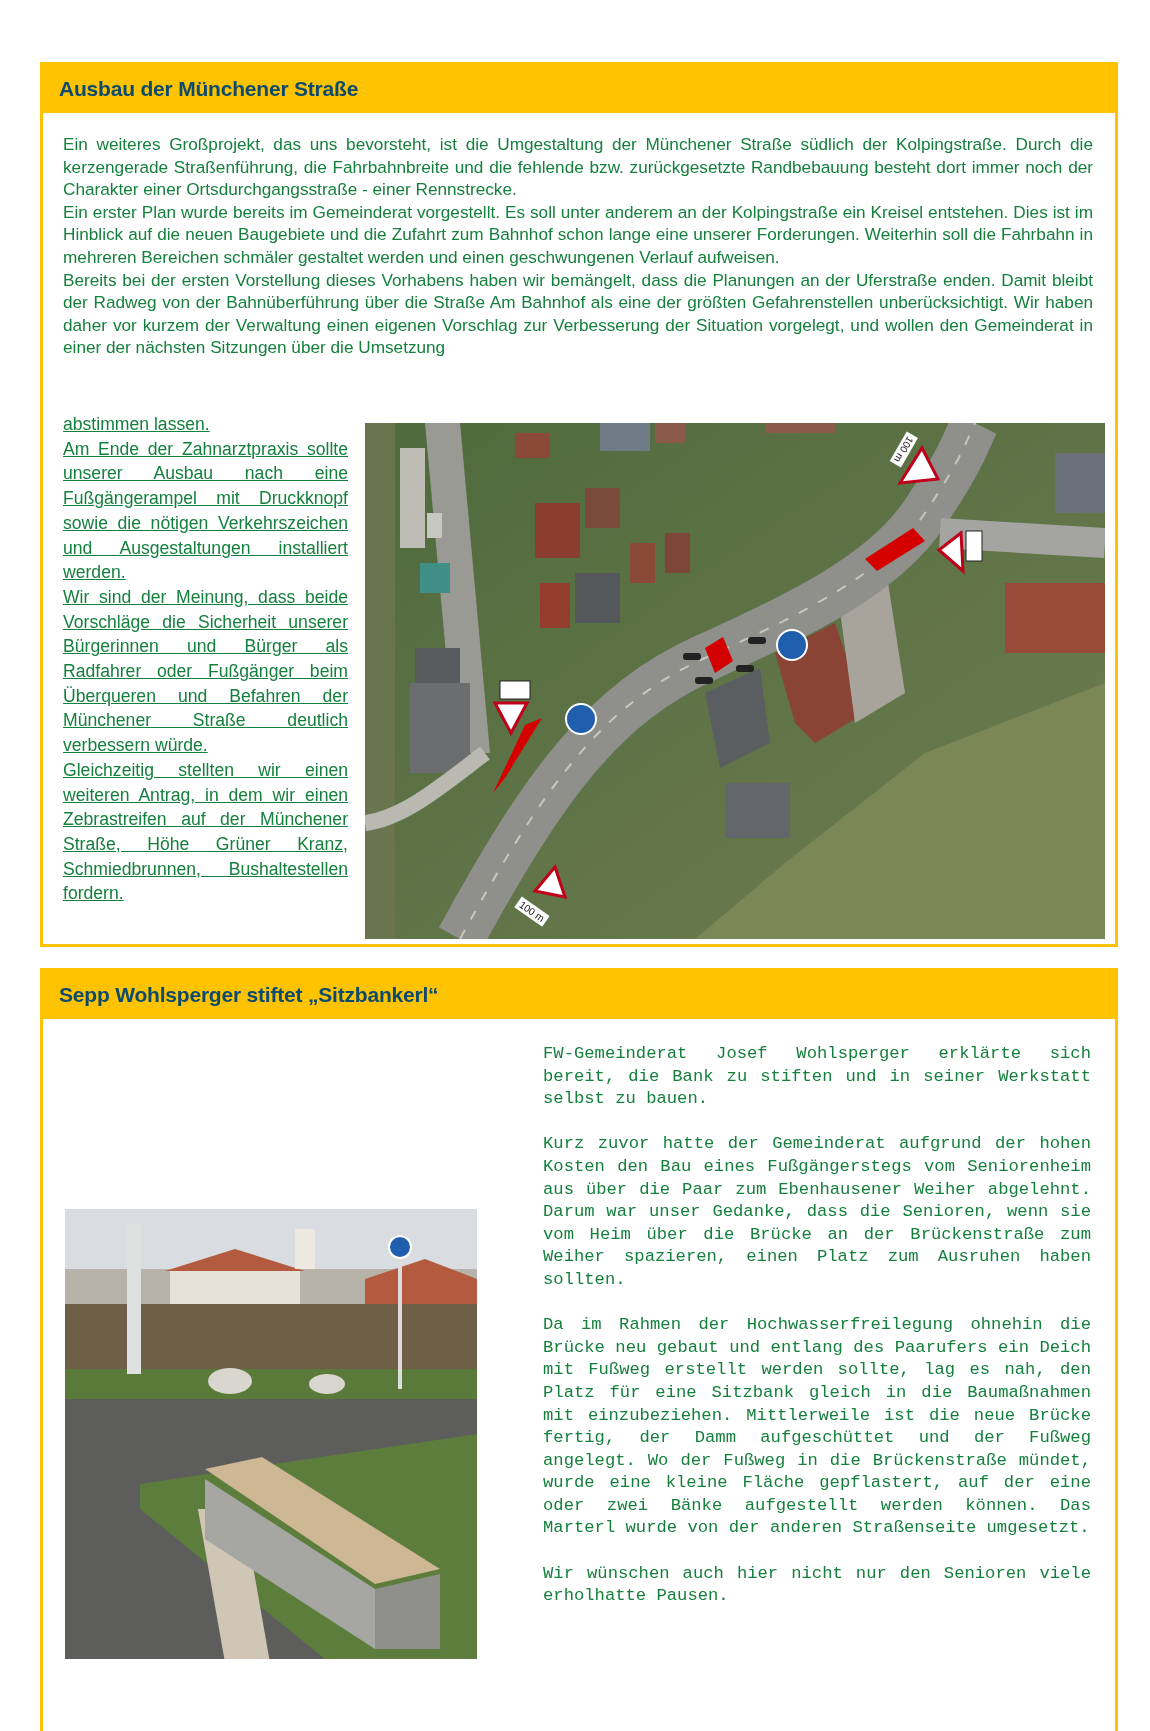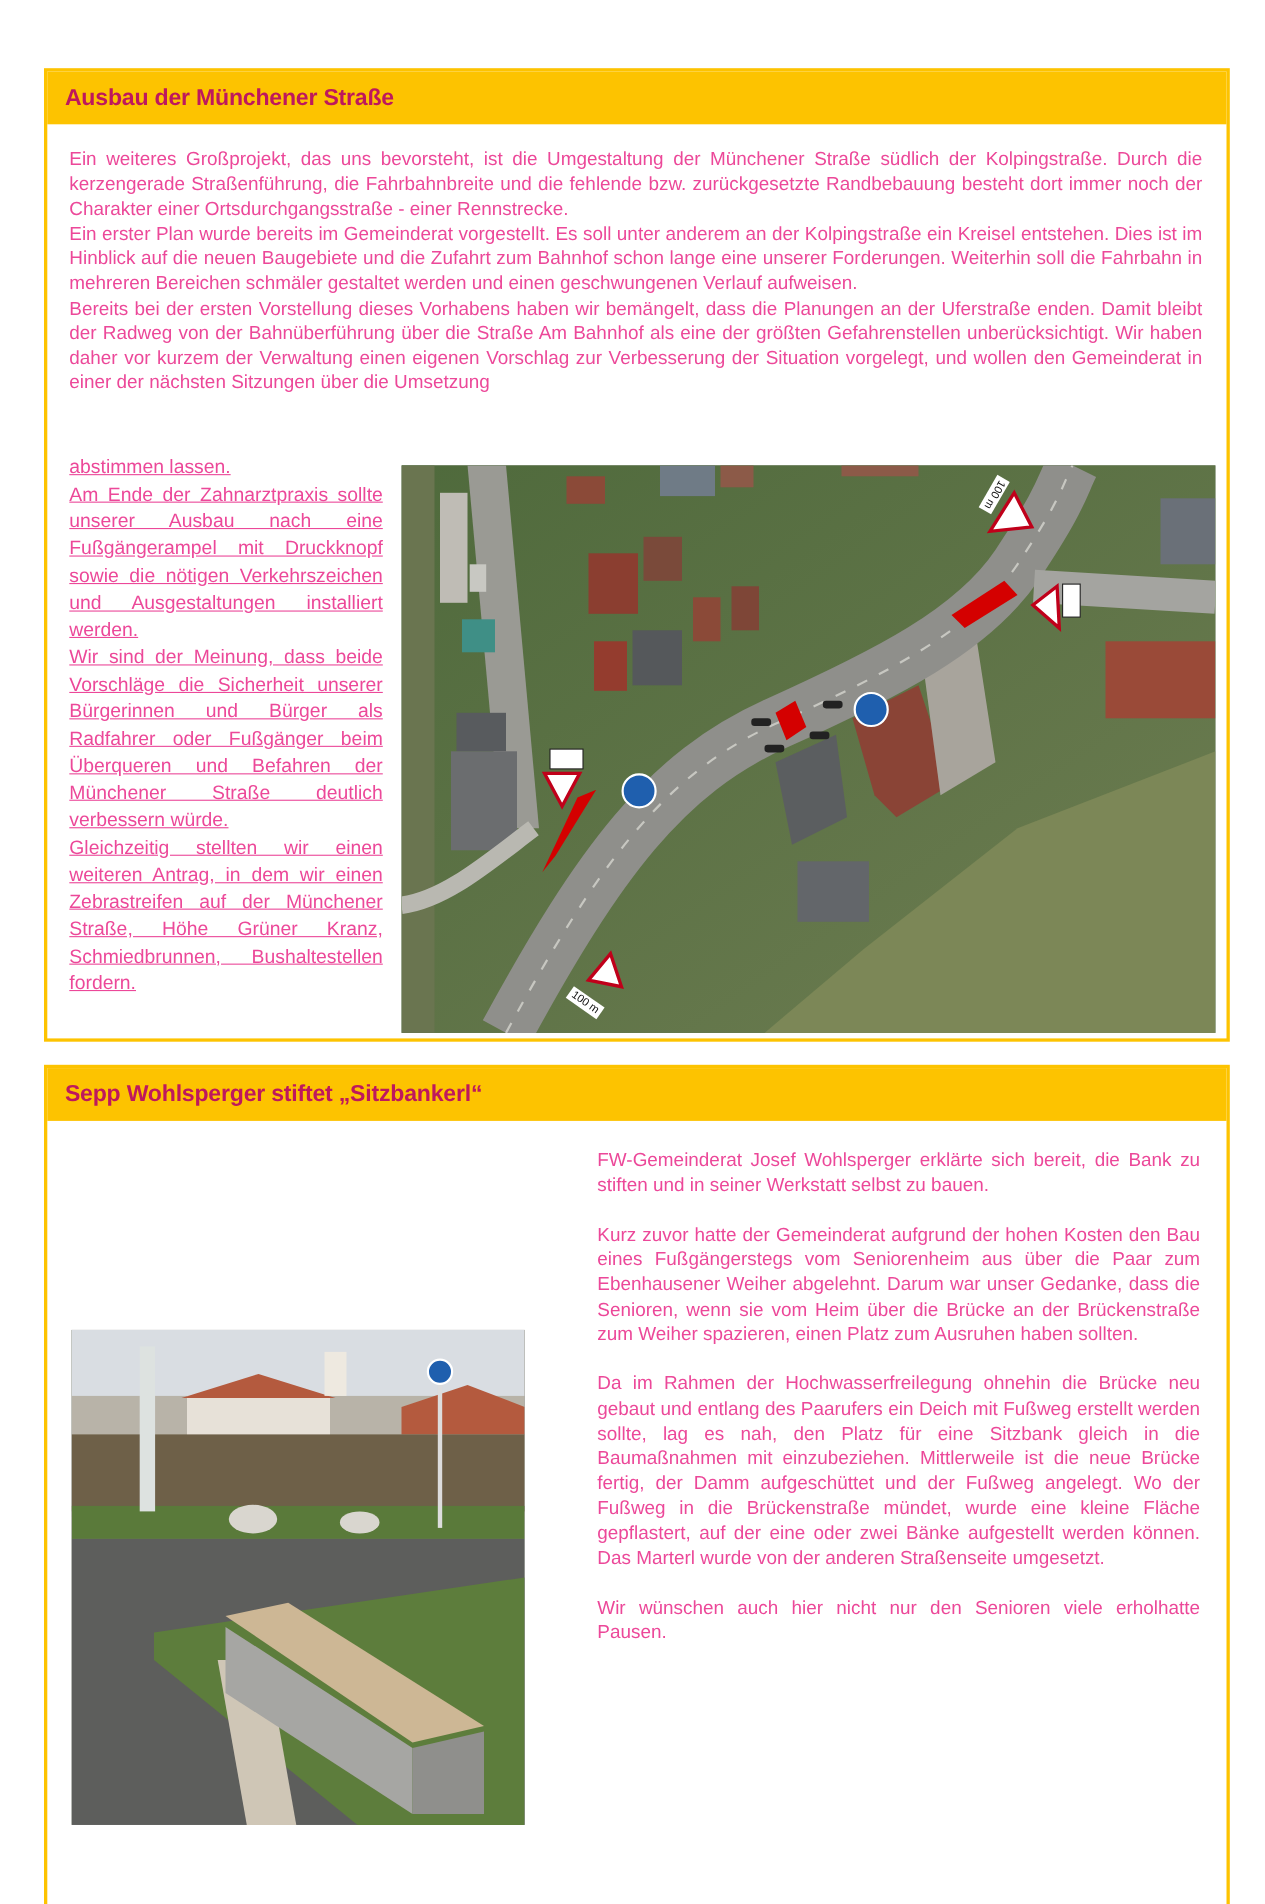--- a/index.html
+++ b/index.html
@@ -1,33 +1,33 @@
 <!DOCTYPE html>
 <html><head>
 <meta charset="utf-8">
 <style>
   * { box-sizing: border-box; margin: 0; padding: 0; }
   html, body { width: 1150px; height: 1731px; background: #ffffff; overflow: hidden; }
   body { font-family: "Liberation Sans", sans-serif; color: #111; position: relative; }
 
   .box { position: absolute; border: 3px solid #fdc300; background: #fff; }
   .box-head { background: #fdc300; height: 48px; padding-left: 16px; display: flex; align-items: center; }
-  .box-head h1 { font-size: 21px; font-weight: bold; color: #be185d; letter-spacing: -0.2px; }
+  .box-head h1 { font-size: 21px; font-weight: bold; color: #0c4a6e; letter-spacing: -0.2px; }
 
-  .text { font-size: 17.2px; line-height: 22.6px; text-align: justify; color: #ec4899; }
+  .text { font-size: 17.2px; line-height: 22.6px; text-align: justify; color: #15803d; }
   .text p { margin: 0; }
 
   #box1 { left: 40px; top: 62px; width: 1078px; height: 885px; }
   #box1 .intro { position: absolute; left: 20px; top: 68px; width: 1030px; }
   #box1 .side { position: absolute; left: 20px; top: 347px; width: 285px; font-size: 17.6px; line-height: 24.7px; text-decoration: underline; }
   #map { position: absolute; left: 322px; top: 358px; width: 740px; height: 516px; overflow: hidden; background: #5b6e4a; }
 
   #box2 { left: 40px; top: 968px; width: 1078px; height: 852px; }
   #box2 .col-left { position: absolute; left: 23px; top: 72px; width: 445px; }
-  #box2 .col-right { position: absolute; left: 500px; top: 72px; width: 548px; }
+  #box2 .col-right { position: absolute; left: 500px; top: 72px; width: 548px; font-family: Liberation Mono, monospace; }
   #box2 .col-right p { margin-bottom: 22.6px; }
   #bench { position: absolute; left: 22px; top: 238px; width: 412px; height: 450px; overflow: hidden; background: #8a8d86; }
 </style>
 </head>
 <body>
 
 <section id="box1" class="box">
   <div class="box-head">
     <h1>Ausbau der Münchener Straße</h1>
   </div>

